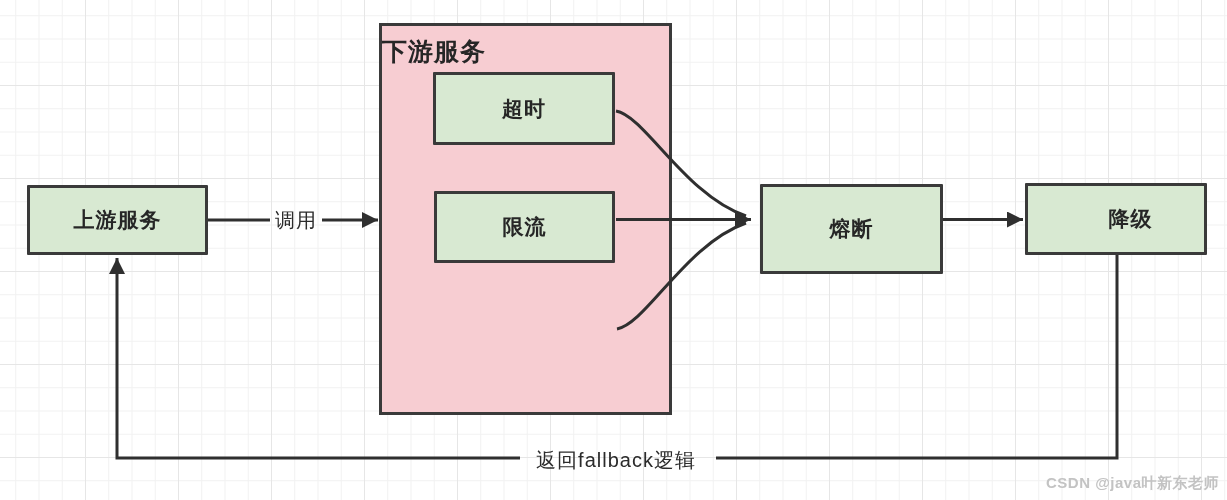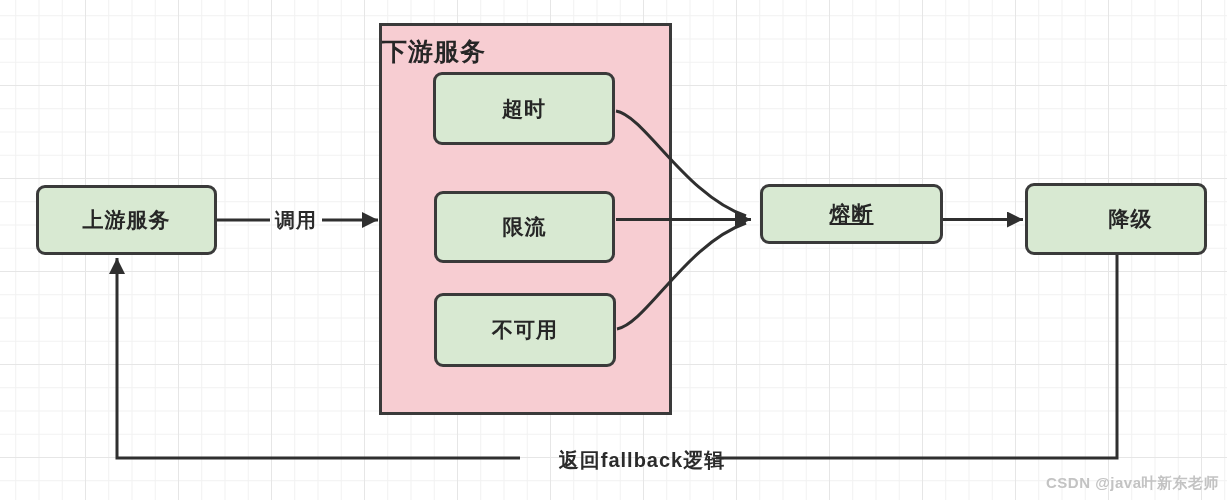--- a/index.html
+++ b/index.html
@@ -44,48 +44,48 @@
     position: absolute;
     left: 0;
     top: 0;
     z-index: 2;
   }
   .node {
     position: absolute;
     box-sizing: border-box;
     background: #d8e9d2;
     border: 3px solid #3a3a3a;
-    border-radius: 9px;
+    border-radius: 1px;
     display: flex;
     align-items: center;
     justify-content: center;
     font-size: 21px;
     font-weight: 700;
     color: #262626;
     letter-spacing: 1px;
     z-index: 3;
   }
-  .node-upstream    { left: 36px;   top: 185px; width: 181px; height: 70px; }
+  .node-upstream    { left: 27px;   top: 185px; width: 181px; height: 70px; }
   .node-timeout     { left: 433px;  top: 72px;  width: 182px; height: 73px; }
   .node-rate-limit  { left: 434px;  top: 191px; width: 181px; height: 72px; }
   .node-unavailable { left: 434px;  top: 293px; width: 182px; height: 74px; }
-  .node-circuit     { left: 760px;  top: 184px; width: 183px; height: 60px; text-decoration: underline; }
+  .node-circuit     { left: 760px;  top: 184px; width: 183px; height: 90px; }
   .node-degrade     { left: 1025px; top: 183px; width: 182px; height: 72px; padding-left: 29px; }
   .edge-label {
     position: absolute;
     transform: translate(-50%, -50%);
     font-size: 20px;
-    font-weight: 700;
+    font-weight: 400;
     color: #2b2b2b;
     white-space: nowrap;
     z-index: 4;
     letter-spacing: 1px;
   }
   .label-call     { left: 296px; top: 220px; }
-  .label-fallback { left: 642px; top: 460px; }
+  .label-fallback { left: 616px; top: 460px; }
   .watermark {
     position: absolute;
     right: 8px;
     bottom: 7px;
     font-size: 15px;
     color: #c3c3c3;
     z-index: 4;
     letter-spacing: 0.5px;
     font-weight: bold;
   }
@@ -123,23 +123,20 @@
 
   <div class="node node-upstream">
     <span>上游服务</span>
   </div>
   <div class="node node-timeout">
     <span>超时</span>
   </div>
   <div class="node node-rate-limit">
     <span>限流</span>
   </div>
-  <div class="node node-unavailable">
-    <span>不可用</span>
-  </div>
   <div class="node node-circuit">
     <span>熔断</span>
   </div>
   <div class="node node-degrade">
     <span>降级</span>
   </div>
 
   <div class="edge-label label-call">调用</div>
   <div class="edge-label label-fallback">返回fallback逻辑</div>
 

